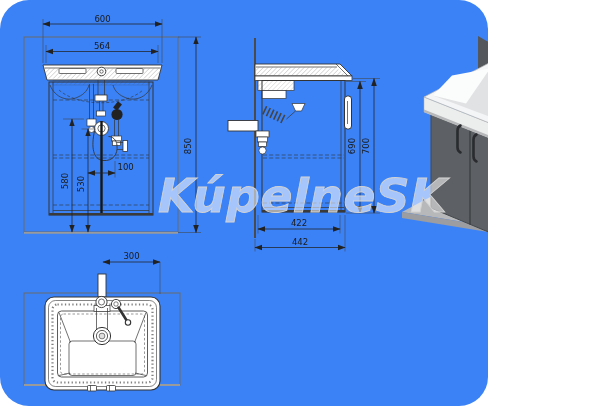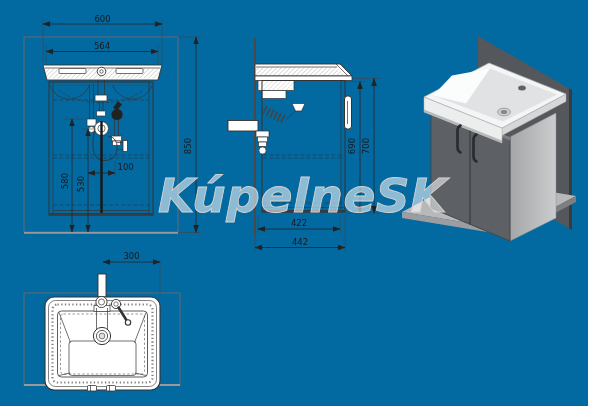--- a/index.html
+++ b/index.html
@@ -1,17 +1,17 @@
 <!DOCTYPE html>
 <html><head>
 <meta charset="utf-8">
 <style>
   html,body{margin:0;padding:0;background:#ffffff;}
-  #canvas{position:relative;width:588px;height:406px;background:#0369a1;overflow:hidden;
-          font-family:"DejaVu Sans",sans-serif;}
+  #canvas{position:relative;width:488px;height:406px;background:#3b82f6;overflow:hidden;
+          font-family:"DejaVu Sans",sans-serif;border-radius:29px;}
   svg{display:block;}
   text.dim{font-size:8.5px;fill:#1a1a1a;font-family:"DejaVu Sans",sans-serif;}
   .thin{stroke:#333;stroke-width:0.7;fill:none;}
   .xline{stroke:#444;stroke-width:0.55;fill:none;}
   .dline{stroke:#222;stroke-width:0.75;fill:none;}
   .dash{stroke:#333;stroke-width:0.6;fill:none;stroke-dasharray:4 2.2;}
 </style>
 </head>
 <body>
 

